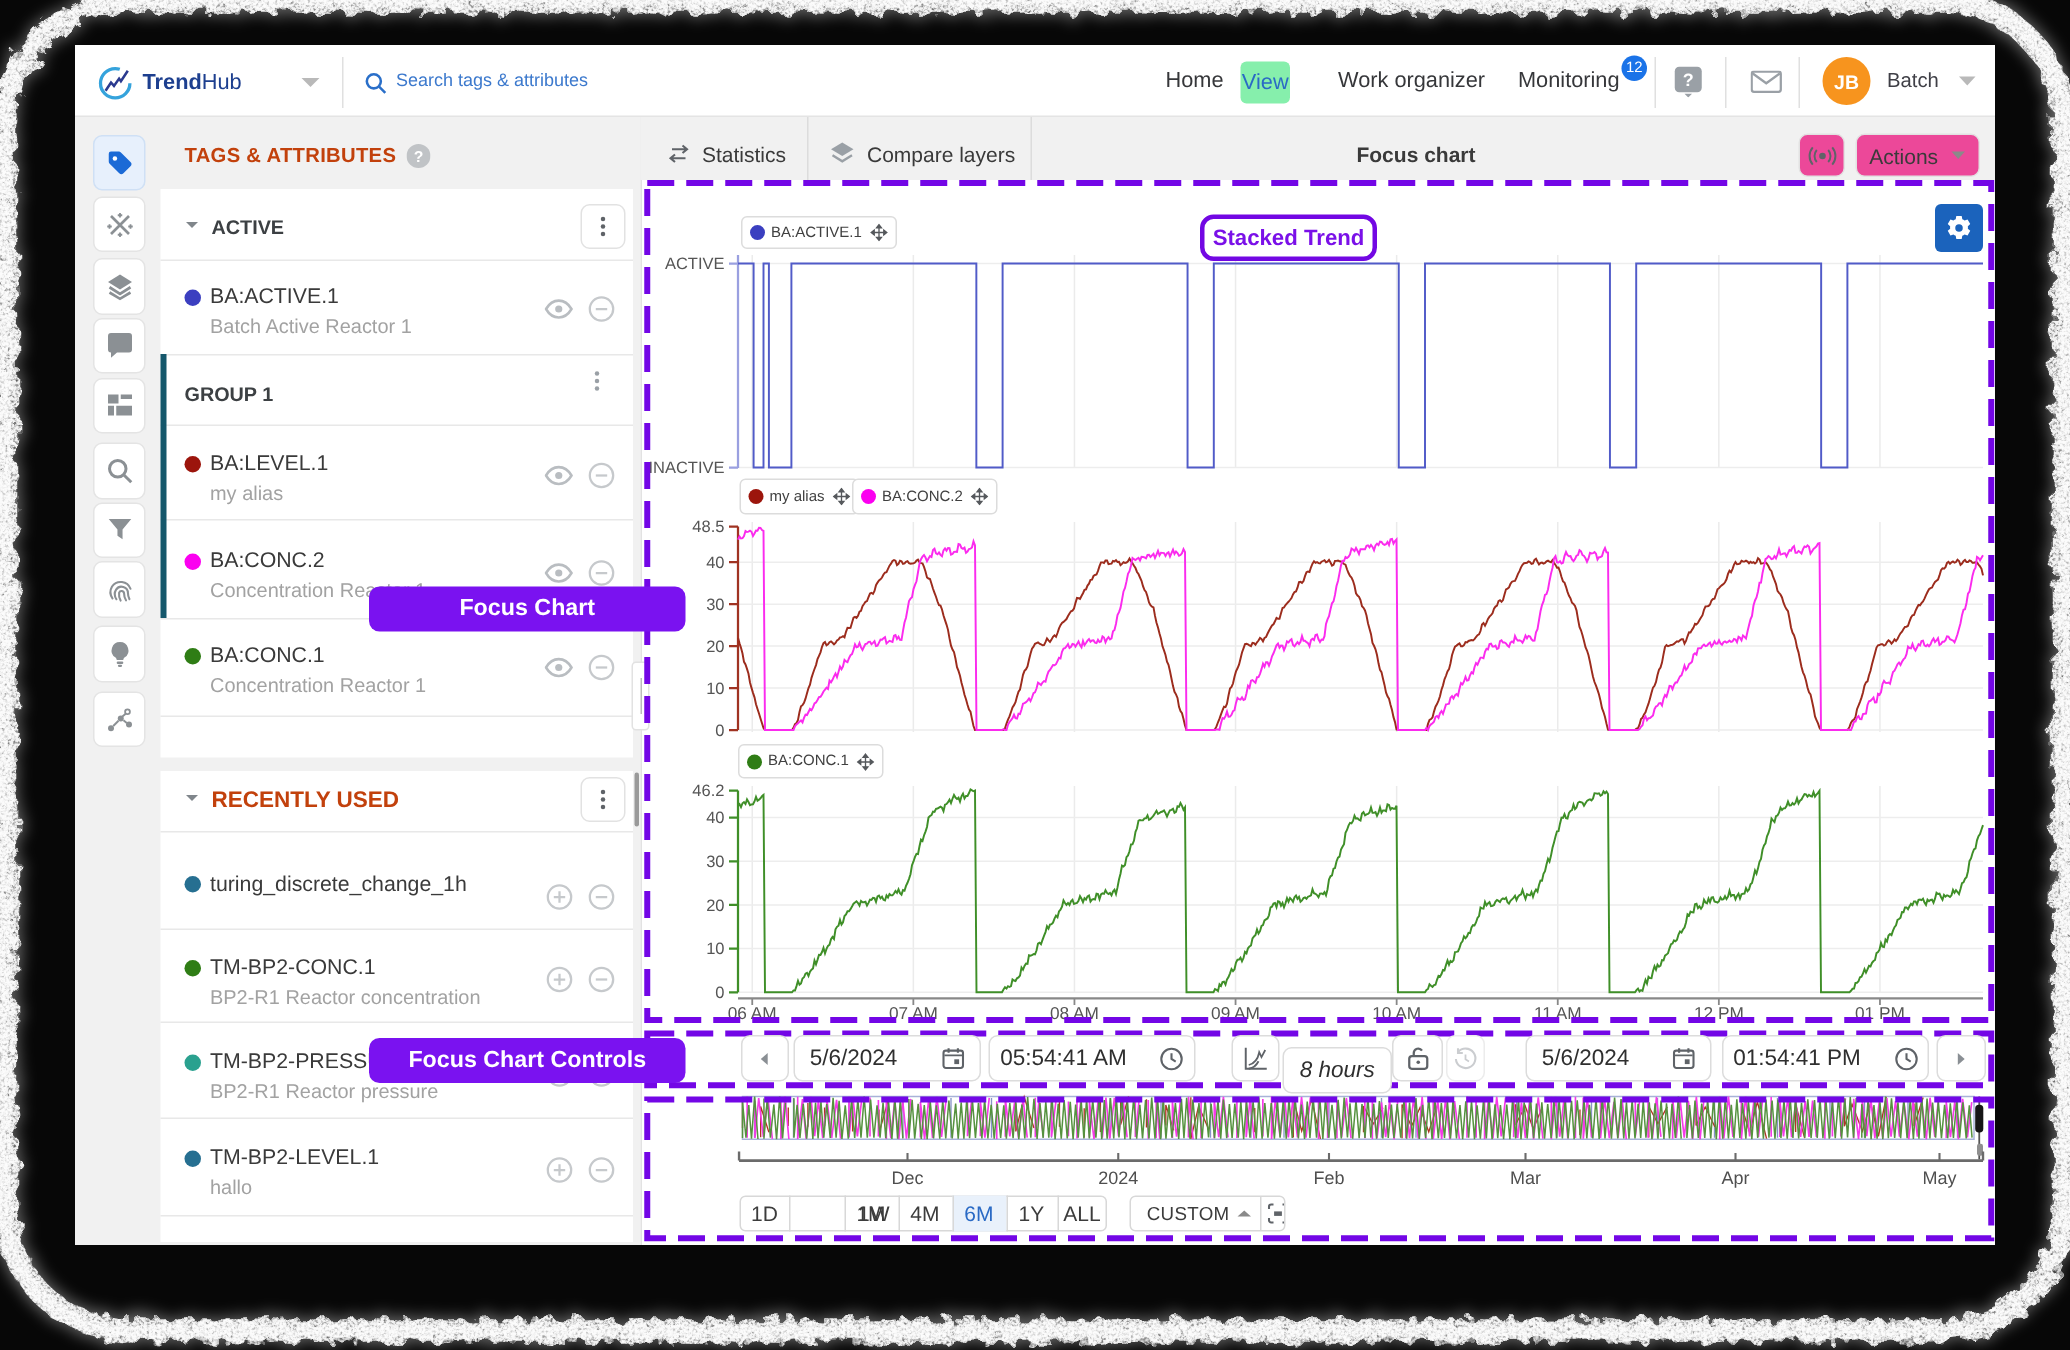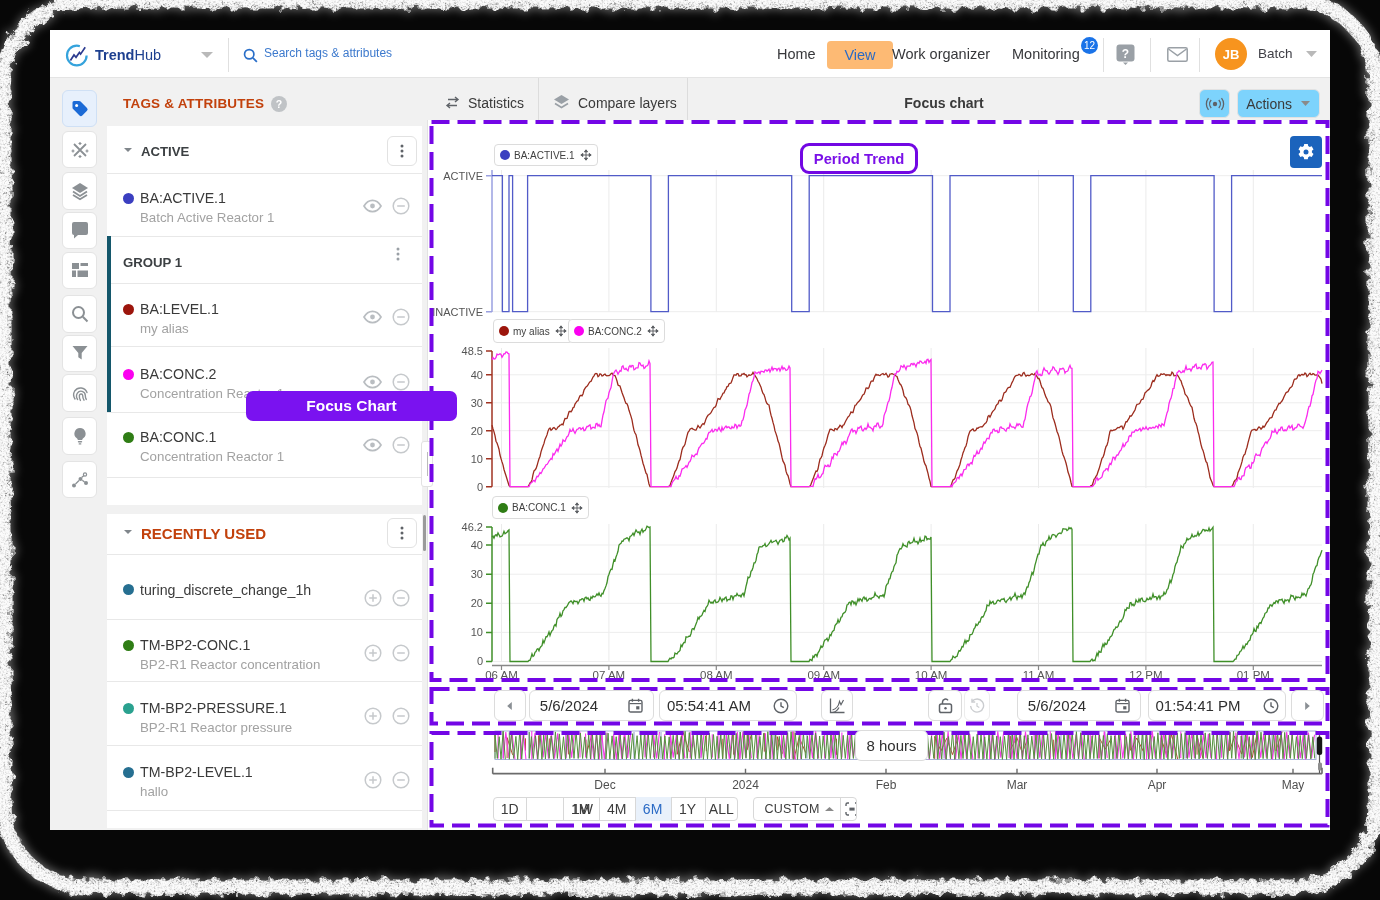--- a/index.html
+++ b/index.html
@@ -18,21 +18,21 @@
 .kdots{position:absolute;left:50%;top:50%;transform:translate(-50%,-50%);width:3px;}
 .kdots i{display:block;width:3px;height:3px;border-radius:50%;background:#5f6368;margin:2px 0;}
 .kdots.gray i{background:#9aa0a6;}
 .chip{position:absolute;background:#fff;border:1px solid #dcdcdc;border-radius:4px;
   display:flex;align-items:center;font-size:10px;color:#404040;padding:0 5px;white-space:nowrap;}
 .chip .d{width:10px;height:10px;border-radius:50%;margin-right:4px;flex:none;}
 .pbox{position:absolute;background:#7a12f0;border-radius:7px;color:#fff;font-weight:bold;
   font-size:15.5px;display:flex;align-items:center;justify-content:center;white-space:nowrap;}
 .ctl{position:absolute;height:31px;background:#fff;border:1px solid #dcdcdc;border-radius:6px;
   display:flex;align-items:center;justify-content:center;font-size:15px;color:#2f2f2f;}
-.icbtn{position:absolute;background:#7dd3fc;border:1px solid #e2e2e2;border-radius:6px;
+.icbtn{position:absolute;background:#ec4899;border:1px solid #e2e2e2;border-radius:6px;
   display:flex;align-items:center;justify-content:center;}
 svg{display:block;}
 .navitem{position:absolute;top:0;height:48px;display:flex;align-items:center;font-size:14.5px;color:#36373a;}
 </style></head><body>
 <svg id="frame" width="1380" height="900">
 <defs>
 <filter id="glow" x="-3%" y="-3%" width="106%" height="106%">
 <feTurbulence type="fractalNoise" baseFrequency="0.10" numOctaves="2" seed="7" result="warp"></feTurbulence>
 <feDisplacementMap in="SourceGraphic" in2="warp" scale="14" result="disp"></feDisplacementMap>
 <feGaussianBlur in="disp" stdDeviation="5"></feGaussianBlur>
@@ -79,21 +79,21 @@
     </div>
     <div class="vr" style="left:178px;top:8px;height:34px;"></div>
     <div class="abs" style="left:192px;top:17px;">
       <svg width="17" height="17" viewBox="0 0 20 20" style="">
         <circle cx="8.5" cy="8.5" r="5.5" stroke="#2a6fc9" stroke-width="2" fill="none"></circle>
         <path d="M12.8 12.8 17.5 17.5" stroke="#2a6fc9" stroke-width="2"></path>
       </svg>
     </div>
     <div class="abs" style="left:214px;top:16px;font-size:12px;color:#3c79cd;">Search tags &amp; attributes</div>
     <div class="navitem" style="left:727px;top:0px;">Home</div>
-    <div class="abs" style="left:777px;top:11px;width:66px;height:28px;background:#fdba74;border-radius:4px;display:flex;align-items:center;justify-content:center;font-size:14.5px;color:#2a6ac5;">View</div>
+    <div class="abs" style="left:777px;top:11px;width:33px;height:28px;background:#86efac;border-radius:4px;display:flex;align-items:center;justify-content:center;font-size:14.5px;color:#2a6ac5;">View</div>
     <div class="navitem" style="left:842px;top:0px;">Work organizer</div>
     <div class="navitem" style="left:962px;top:0px;">Monitoring</div>
     <div class="abs" style="left:1031px;top:7px;width:17px;height:17px;background:#1a73e8;border-radius:50%;color:#fff;font-size:10px;display:flex;align-items:center;justify-content:center;">12</div>
     <div class="vr" style="left:1053px;top:8px;height:34px;"></div>
     <div class="abs" style="left:1066px;top:14px;">
       <svg width="19" height="21" viewBox="0 0 19 21" style="">
         <rect x="0.5" y="0.5" width="18" height="17" rx="3" fill="#9aa0a6"></rect>
         <path d="M7 18.5h5L9.5 21z" fill="#9aa0a6"></path>
         <text x="9.5" y="13.5" font-size="12" font-weight="bold" fill="#fff" text-anchor="middle">?</text>
       </svg>
@@ -457,22 +457,23 @@
       </svg></div>
     <div class="chip" style="left:442px;top:466px;height:23px;"><span class="d" style="background:#2f7d15;"></span>BA:CONC.1<span style="width:5px;"></span><svg width="12" height="12" viewBox="0 0 12 12" style="">
         <path d="M6 0.8 7.6 2.8H4.4zM6 11.2 4.4 9.2h3.2zM0.8 6 2.8 4.4v3.2zM11.2 6 9.2 7.6V4.4zM6 2.2v7.6M2.2 6h7.6" stroke="#55585c" stroke-width="0.9" fill="#55585c"></path>
       </svg></div>
     <div class="abs" style="left:1240px;top:106px;width:31.5px;height:32px;background:#1b63bc;border-radius:4px;display:flex;align-items:center;justify-content:center;">
       <svg width="18" height="18" viewBox="0 0 18 18" style="">
         <path fill="#fff" d="M7.2 1h3.6l.4 2.1a6 6 0 0 1 1.5.9l2-.7 1.8 3.1-1.6 1.4a6 6 0 0 1 0 1.7l1.6 1.4-1.8 3.1-2-.7a6 6 0 0 1-1.5.9l-.4 2.1H7.2l-.4-2.1a6 6 0 0 1-1.5-.9l-2 .7L1.5 10.9l1.6-1.4a6 6 0 0 1 0-1.7L1.5 6.4l1.8-3.1 2 .7a6 6 0 0 1 1.5-.9z"></path>
         <circle cx="9" cy="9" r="2.5" fill="#1b63bc"></circle>
       </svg>
     </div>
-    <div class="abs" style="left:750px;top:113px;width:118px;height:31px;background:#fff;border:3px solid #7207e3;border-radius:9px;color:#7a10e8;font-weight:bold;font-size:14.8px;display:flex;align-items:center;justify-content:center;white-space:nowrap;">Period Trend</div>
+    <div class="abs" style="left:750px;top:113px;width:118px;height:31px;background:#fff;border:3px solid #7207e3;border-radius:9px;color:#7a10e8;font-weight:bold;font-size:14.8px;display:flex;align-items:center;justify-content:center;white-space:nowrap;">Stacked Trend</div>
     <div class="pbox" style="left:196px;top:361px;width:211px;height:30px;">Focus Chart</div>
+    <div class="pbox" style="left:196px;top:662px;width:211px;height:30px;">Focus Chart Controls</div>
     <div class="ctl" style="left:443.5px;top:660px;width:32px;">
       <svg width="7" height="10" viewBox="0 0 7 10" style="">
         <path d="M5.8 1 1.2 5l4.6 4z" fill="#8a8f94"></path>
       </svg>
     </div>
     <div class="ctl" style="left:479px;top:660px;width:125px;">
       <span style="margin-right:30px;">5/6/2024</span>
       <svg width="15" height="15" viewBox="0 0 15 15" style="">
         <rect x="1" y="2.4" width="13" height="11.6" rx="1.6" stroke="#5f6368" stroke-width="1.4" fill="none"></rect>
         <path d="M4.4 0.8v3M10.6 0.8v3" stroke="#5f6368" stroke-width="1.4"></path>
@@ -487,21 +488,21 @@
         <path d="M8 4.2V8l2.8 1.7" stroke="#5f6368" stroke-width="1.4" fill="none"></path>
       </svg>
     </div>
     <div class="ctl" style="left:771px;top:660px;width:32px;">
       <svg width="17" height="17" viewBox="0 0 17 17" style="">
         <path d="M1.5 1.5v14h14" stroke="#5f6368" stroke-width="1.3" fill="none"></path>
         <path d="M3.5 13c4-1 6-3.5 7-8.5l1.5 3.2L14.5 3" stroke="#5f6368" stroke-width="1.2" fill="none"></path>
         <path d="M3.5 15.5c3-.5 5-2 6.5-5" stroke="#5f6368" stroke-width="1.2" fill="none"></path>
       </svg>
     </div>
-    <div class="ctl" style="left:805px;top:700px;width:73px;">8 hours</div>
+    <div class="ctl" style="left:805px;top:668px;width:73px;font-style:italic;">8 hours</div>
     <div class="ctl" style="left:878px;top:660px;width:34px;">
       <svg width="15" height="17" viewBox="0 0 15 17" style="">
         <rect x="1.5" y="7" width="12" height="8.5" rx="1.8" stroke="#5f6368" stroke-width="1.5" fill="none"></rect>
         <path d="M4.5 7V5a3 3 0 0 1 5.5-1.6" stroke="#5f6368" stroke-width="1.5" fill="none"></path>
         <circle cx="7.5" cy="11.2" r="1.2" fill="#5f6368"></circle>
       </svg>
     </div>
     <div class="ctl" style="left:914px;top:660px;width:26px;border-color:#ececec;">
       <svg width="16" height="16" viewBox="0 0 16 16" style="">
         <path d="M3 3.5A6.5 6.5 0 1 1 1.6 8" stroke="#cbcdd0" stroke-width="1.4" fill="none"></path>

